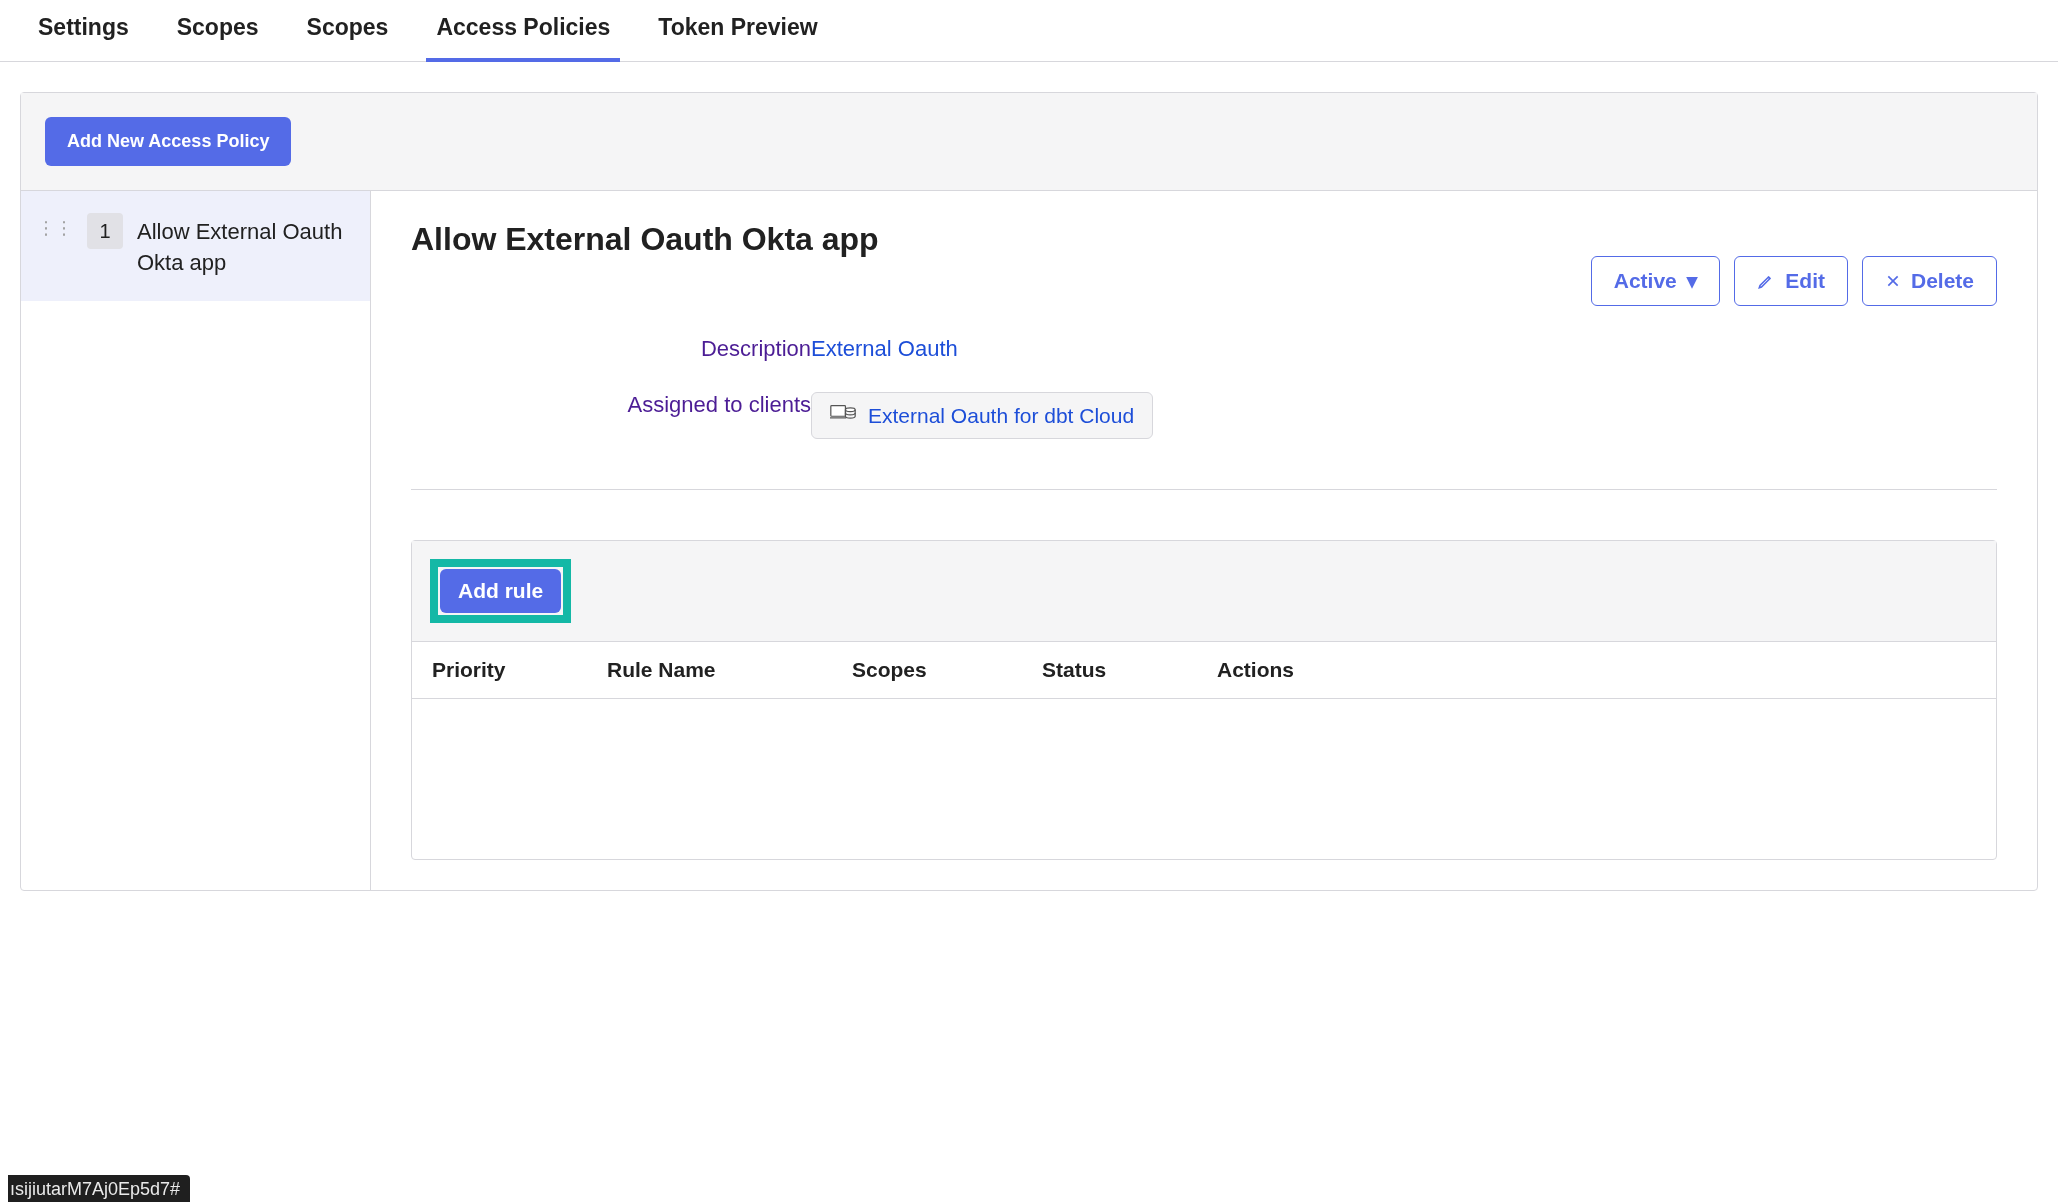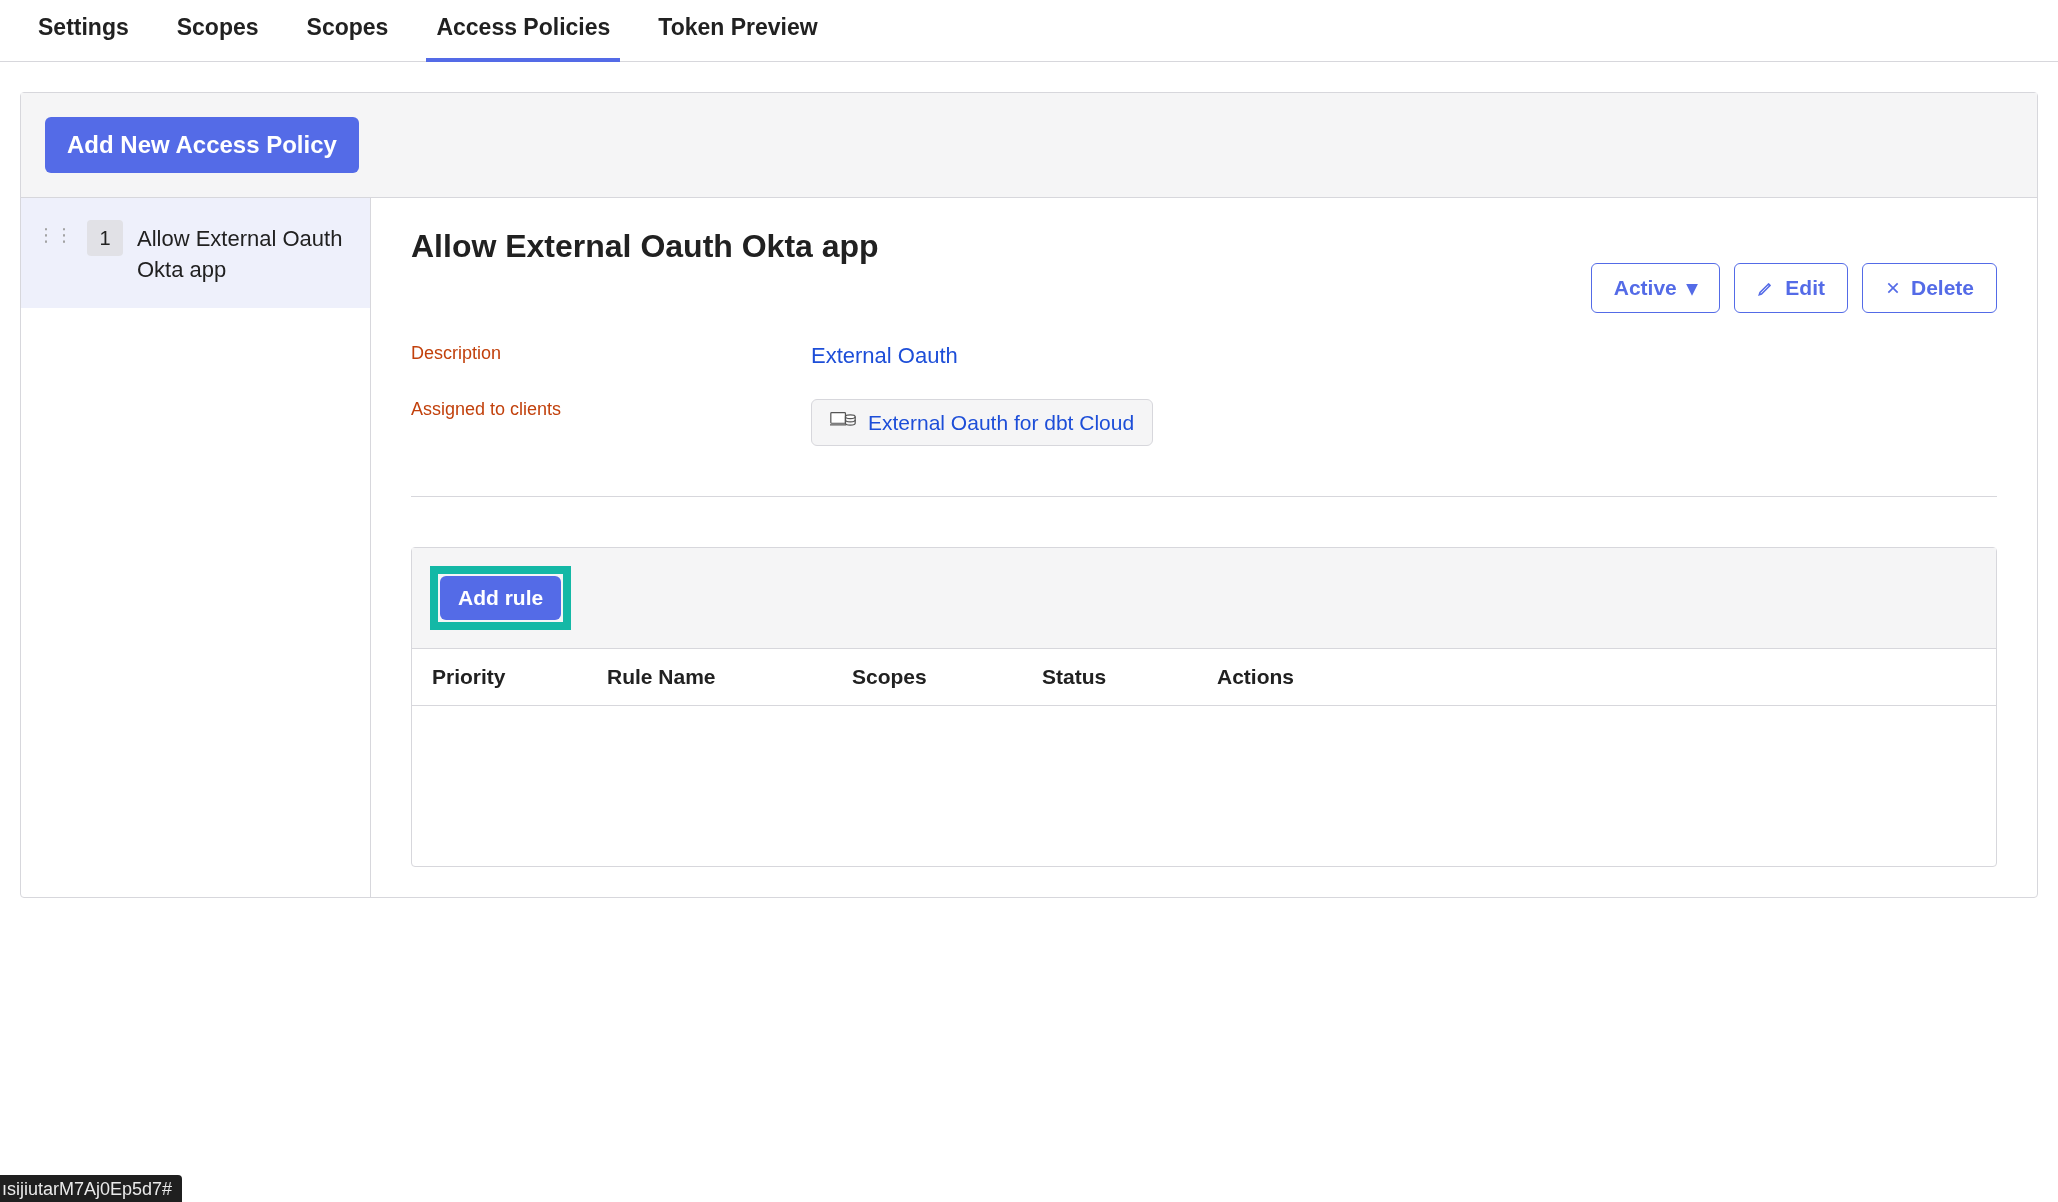--- a/index.html
+++ b/index.html
@@ -45,21 +45,21 @@
       background: #f5f5f6;
       padding: 24px;
       border-bottom: 1px solid #d7d7dc;
     }
     .btn-primary {
       background: #546be7;
       color: #fff;
       border: none;
       border-radius: 6px;
       padding: 14px 22px;
-      font-size: 24px;
+      font-size: 18px;
       font-weight: 600;
       cursor: pointer;
     }
     .panel-body {
       display: flex;
     }
     .sidebar {
       width: 350px;
       border-right: 1px solid #d7d7dc;
       flex-shrink: 0;
@@ -130,22 +130,23 @@
     }
     .btn-outline .icon {
       display: inline-flex;
     }
     .detail-row {
       display: flex;
       margin-bottom: 30px;
     }
     .detail-label {
       width: 400px;
-      font-size: 18px;
-      color: #c2410c;
+      font-size: 22px;
+      color: #4c1d95;
+      text-align: right;
     }
     .detail-value {
       font-size: 22px;
       color: #1d4ed8;
     }
     .client-chip {
       display: inline-flex;
       align-items: center;
       gap: 12px;
       background: #f5f5f6;
@@ -193,21 +194,21 @@
     .col-priority { width: 175px; }
     .col-rulename { width: 245px; }
     .col-scopes { width: 190px; }
     .col-status { width: 175px; }
     .col-actions { flex: 1; }
     .rules-table-body {
       min-height: 160px;
     }
     .status-bar {
       position: fixed;
-      left: 0;
+      left: 8px;
       bottom: 0;
       background: #1f1f1f;
       color: #eaeaea;
       font-size: 18px;
       padding: 4px 10px 2px 2px;
       border-top-right-radius: 4px;
       font-family: inherit;
     }
   </style>
 </head>

